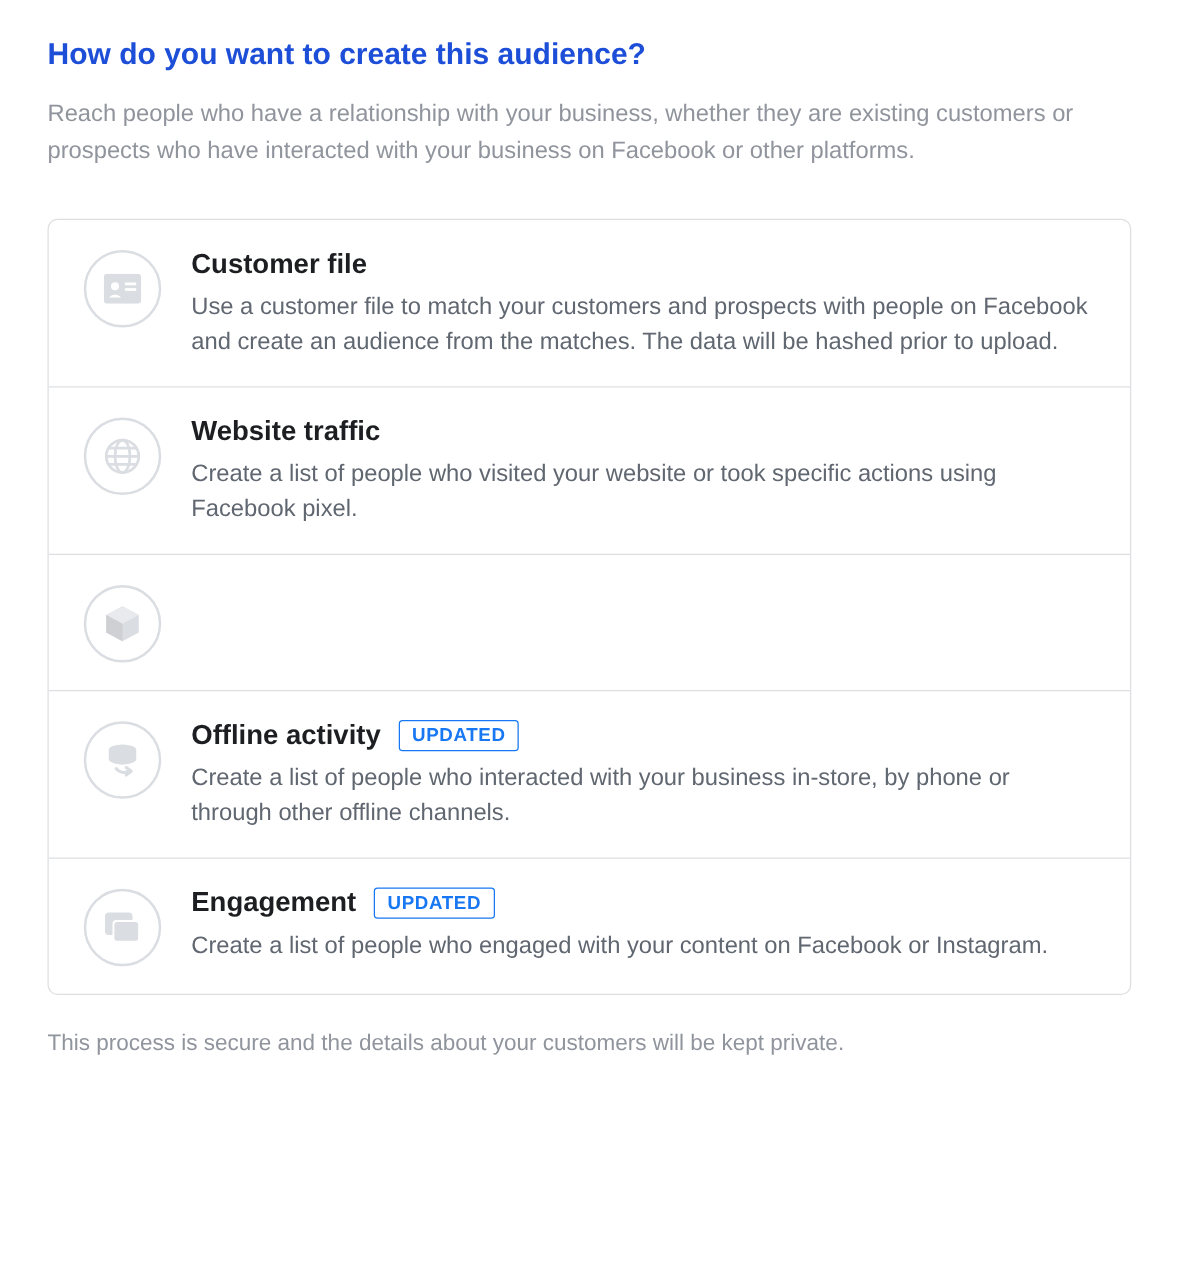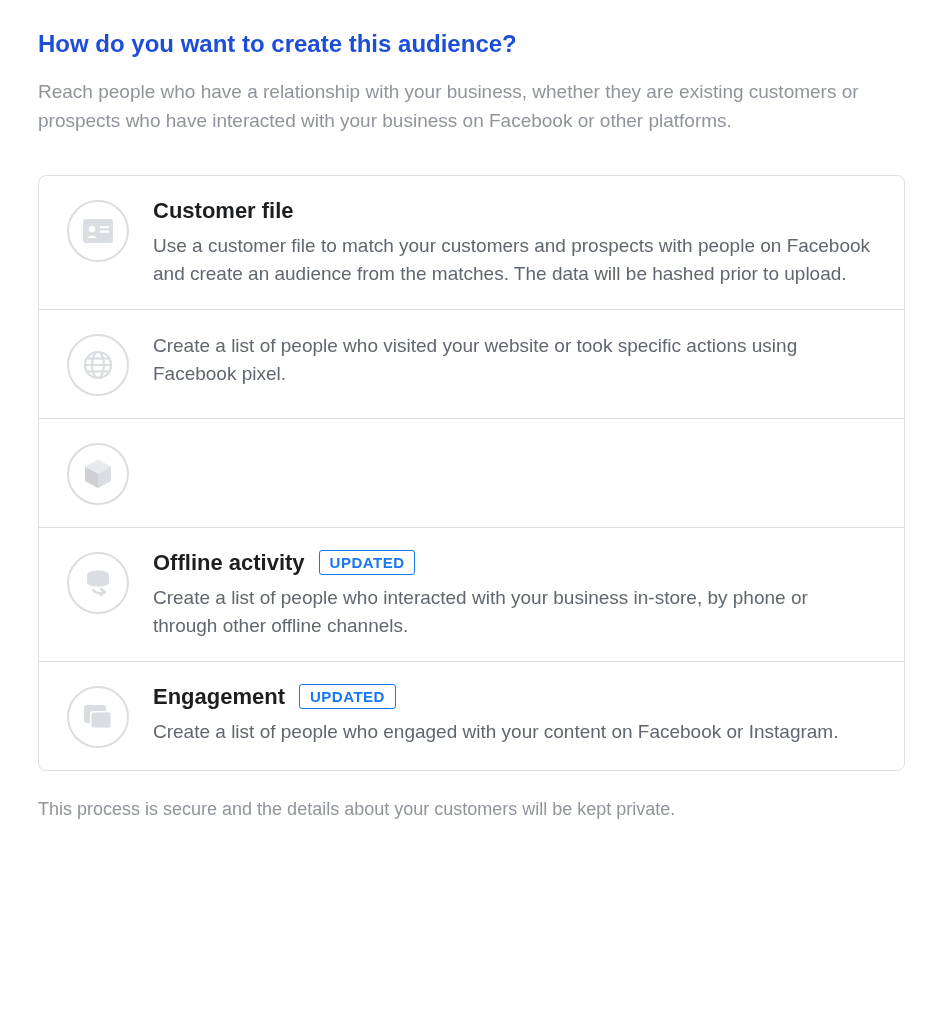--- a/index.html
+++ b/index.html
@@ -51,21 +51,21 @@
       display: flex;
       align-items: center;
       justify-content: center;
       margin-top: 2px;
     }
     .option-content {
       flex: 1;
     }
     .option-title-row {
       display: flex;
-      align-items: flex-start;
+      align-items: center;
       gap: 14px;
       margin-bottom: 8px;
     }
     .option-title {
       font-size: 22px;
       font-weight: 700;
       color: #1c1e21;
     }
     .badge {
       display: inline-block;
@@ -122,20 +122,23 @@
     <div class="icon-circle">
       <svg class="icon-svg" width="30" height="30" viewBox="0 0 30 30">
         <circle cx="15" cy="15" r="13" fill="none" stroke="#dadde1" stroke-width="2.2"></circle>
         <ellipse cx="15" cy="15" rx="6" ry="13" fill="none" stroke="#dadde1" stroke-width="2.2"></ellipse>
         <line x1="2" y1="15" x2="28" y2="15" stroke="#dadde1" stroke-width="2.2"></line>
         <line x1="4" y1="8.5" x2="26" y2="8.5" stroke="#dadde1" stroke-width="2.2"></line>
         <line x1="4" y1="21.5" x2="26" y2="21.5" stroke="#dadde1" stroke-width="2.2"></line>
       </svg>
     </div>
     <div class="option-content">
+      <div class="option-title-row">
+        <span class="option-title">Website traffic</span>
+      </div>
       <p class="option-desc">Create a list of people who visited your website or took specific actions using Facebook pixel.</p>
     </div>
   </div>
 
   <div class="option">
     <div class="icon-circle">
       <svg class="icon-svg" width="30" height="32" viewBox="0 0 30 32">
         <path d="M15 2 L28 9 L28 23 L15 30 L2 23 L2 9 Z" fill="#dadde1"></path>
         <path d="M15 2 L28 9 L15 16 L2 9 Z" fill="#e8eaed"></path>
         <path d="M15 16 L15 30 L2 23 L2 9 Z" fill="#ced0d4"></path>

